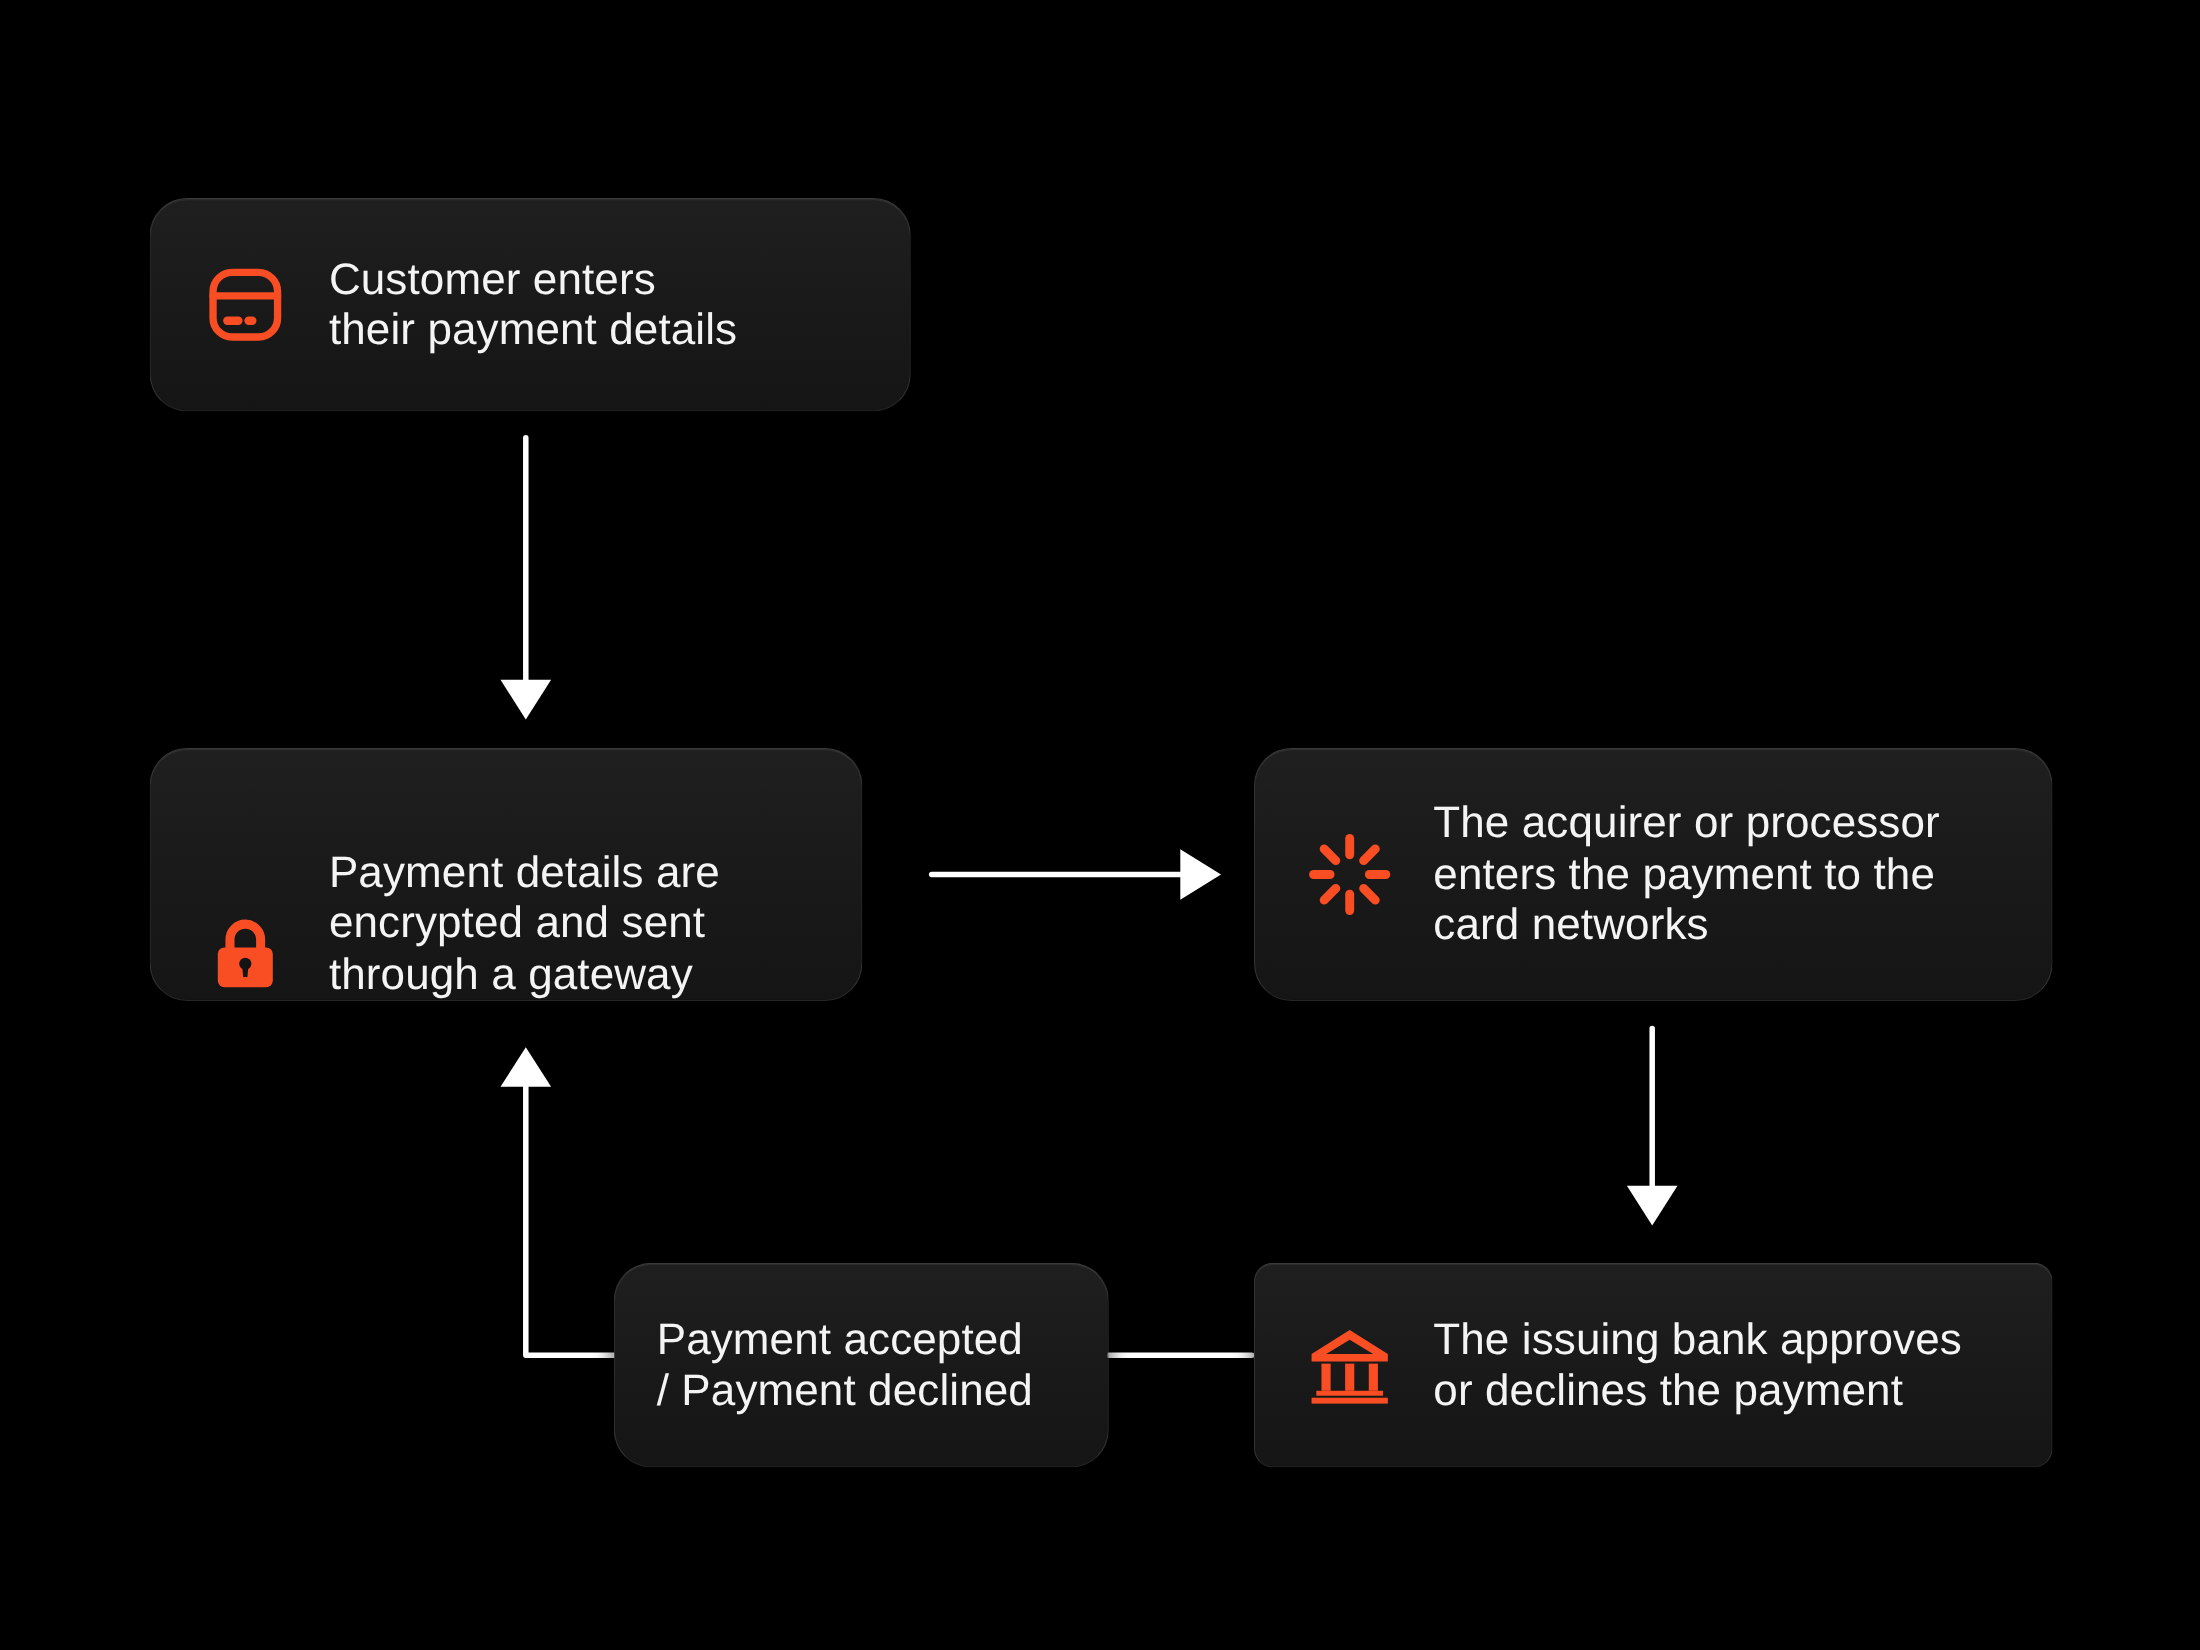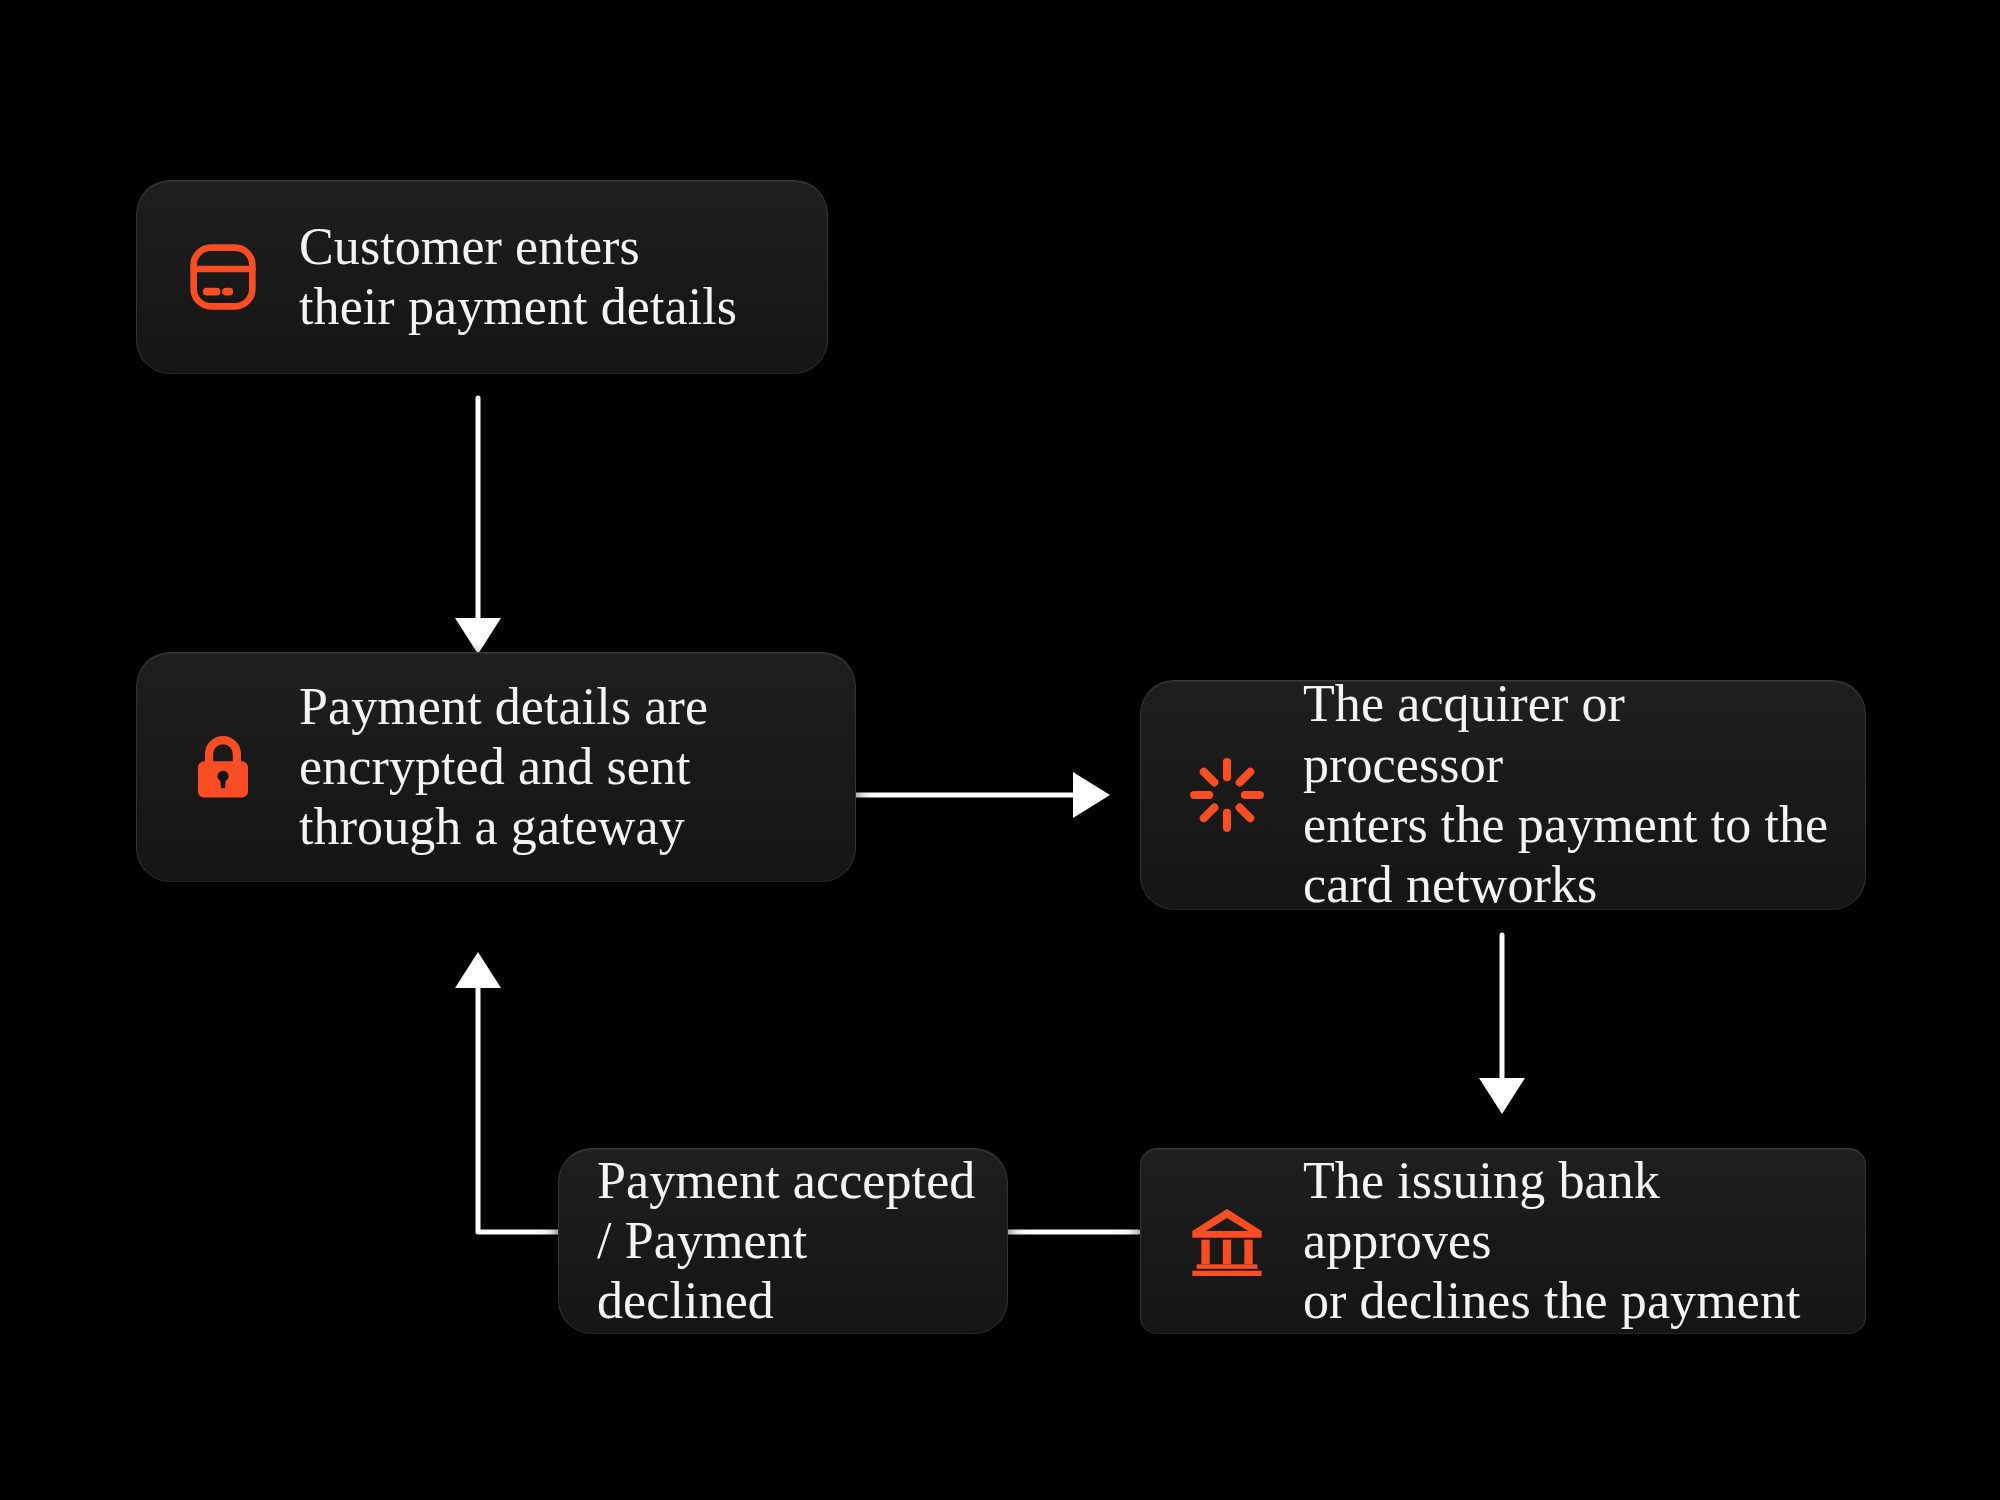--- a/index.html
+++ b/index.html
@@ -36,41 +36,40 @@
                 0 6px 18px rgba(0,0,0,0.65);
     padding: 0 34px 0 44px;
     gap: 34px;
   }
   .node.no-icon {
     padding: 0 30px 0 38px;
     justify-content: flex-start;
   }
   .node-text {
     color: #f4f4f4;
-    font-size: 52px;
+    font-size: 40px;
     line-height: 1.16;
     letter-spacing: 0.1px;
     white-space: pre-line;
     font-weight: 400;
-    font-family: Liberation Serif, serif;
   }
 
   .icon-wrap {
     flex: 0 0 auto;
     width: 84px;
     height: 84px;
     display: flex;
     align-items: center;
     justify-content: center;
   }
   .icon-wrap svg { display: block; }
 
   
   #node-customer   { left: 136px;  top: 180px;  width: 692px;  height: 194px; }
-  #node-gateway    { left: 136px;  top: 652px;  width: 720px;  height: 230px; }
+  #node-gateway    { left: 136px;  top: 680px;  width: 648px;  height: 230px; align-items: flex-end; }
   #node-acquirer   { left: 1140px; top: 680px;  width: 726px;  height: 230px; }
   #node-issuing    { left: 1140px; top: 1148px; width: 726px;  height: 186px; border-radius: 17px; }
   #node-result     { left: 558px;  top: 1148px; width: 450px;  height: 186px; }
 
   
   .conn {
     position: absolute;
     left: 0;
     top: 0;
     width: 2000px;

